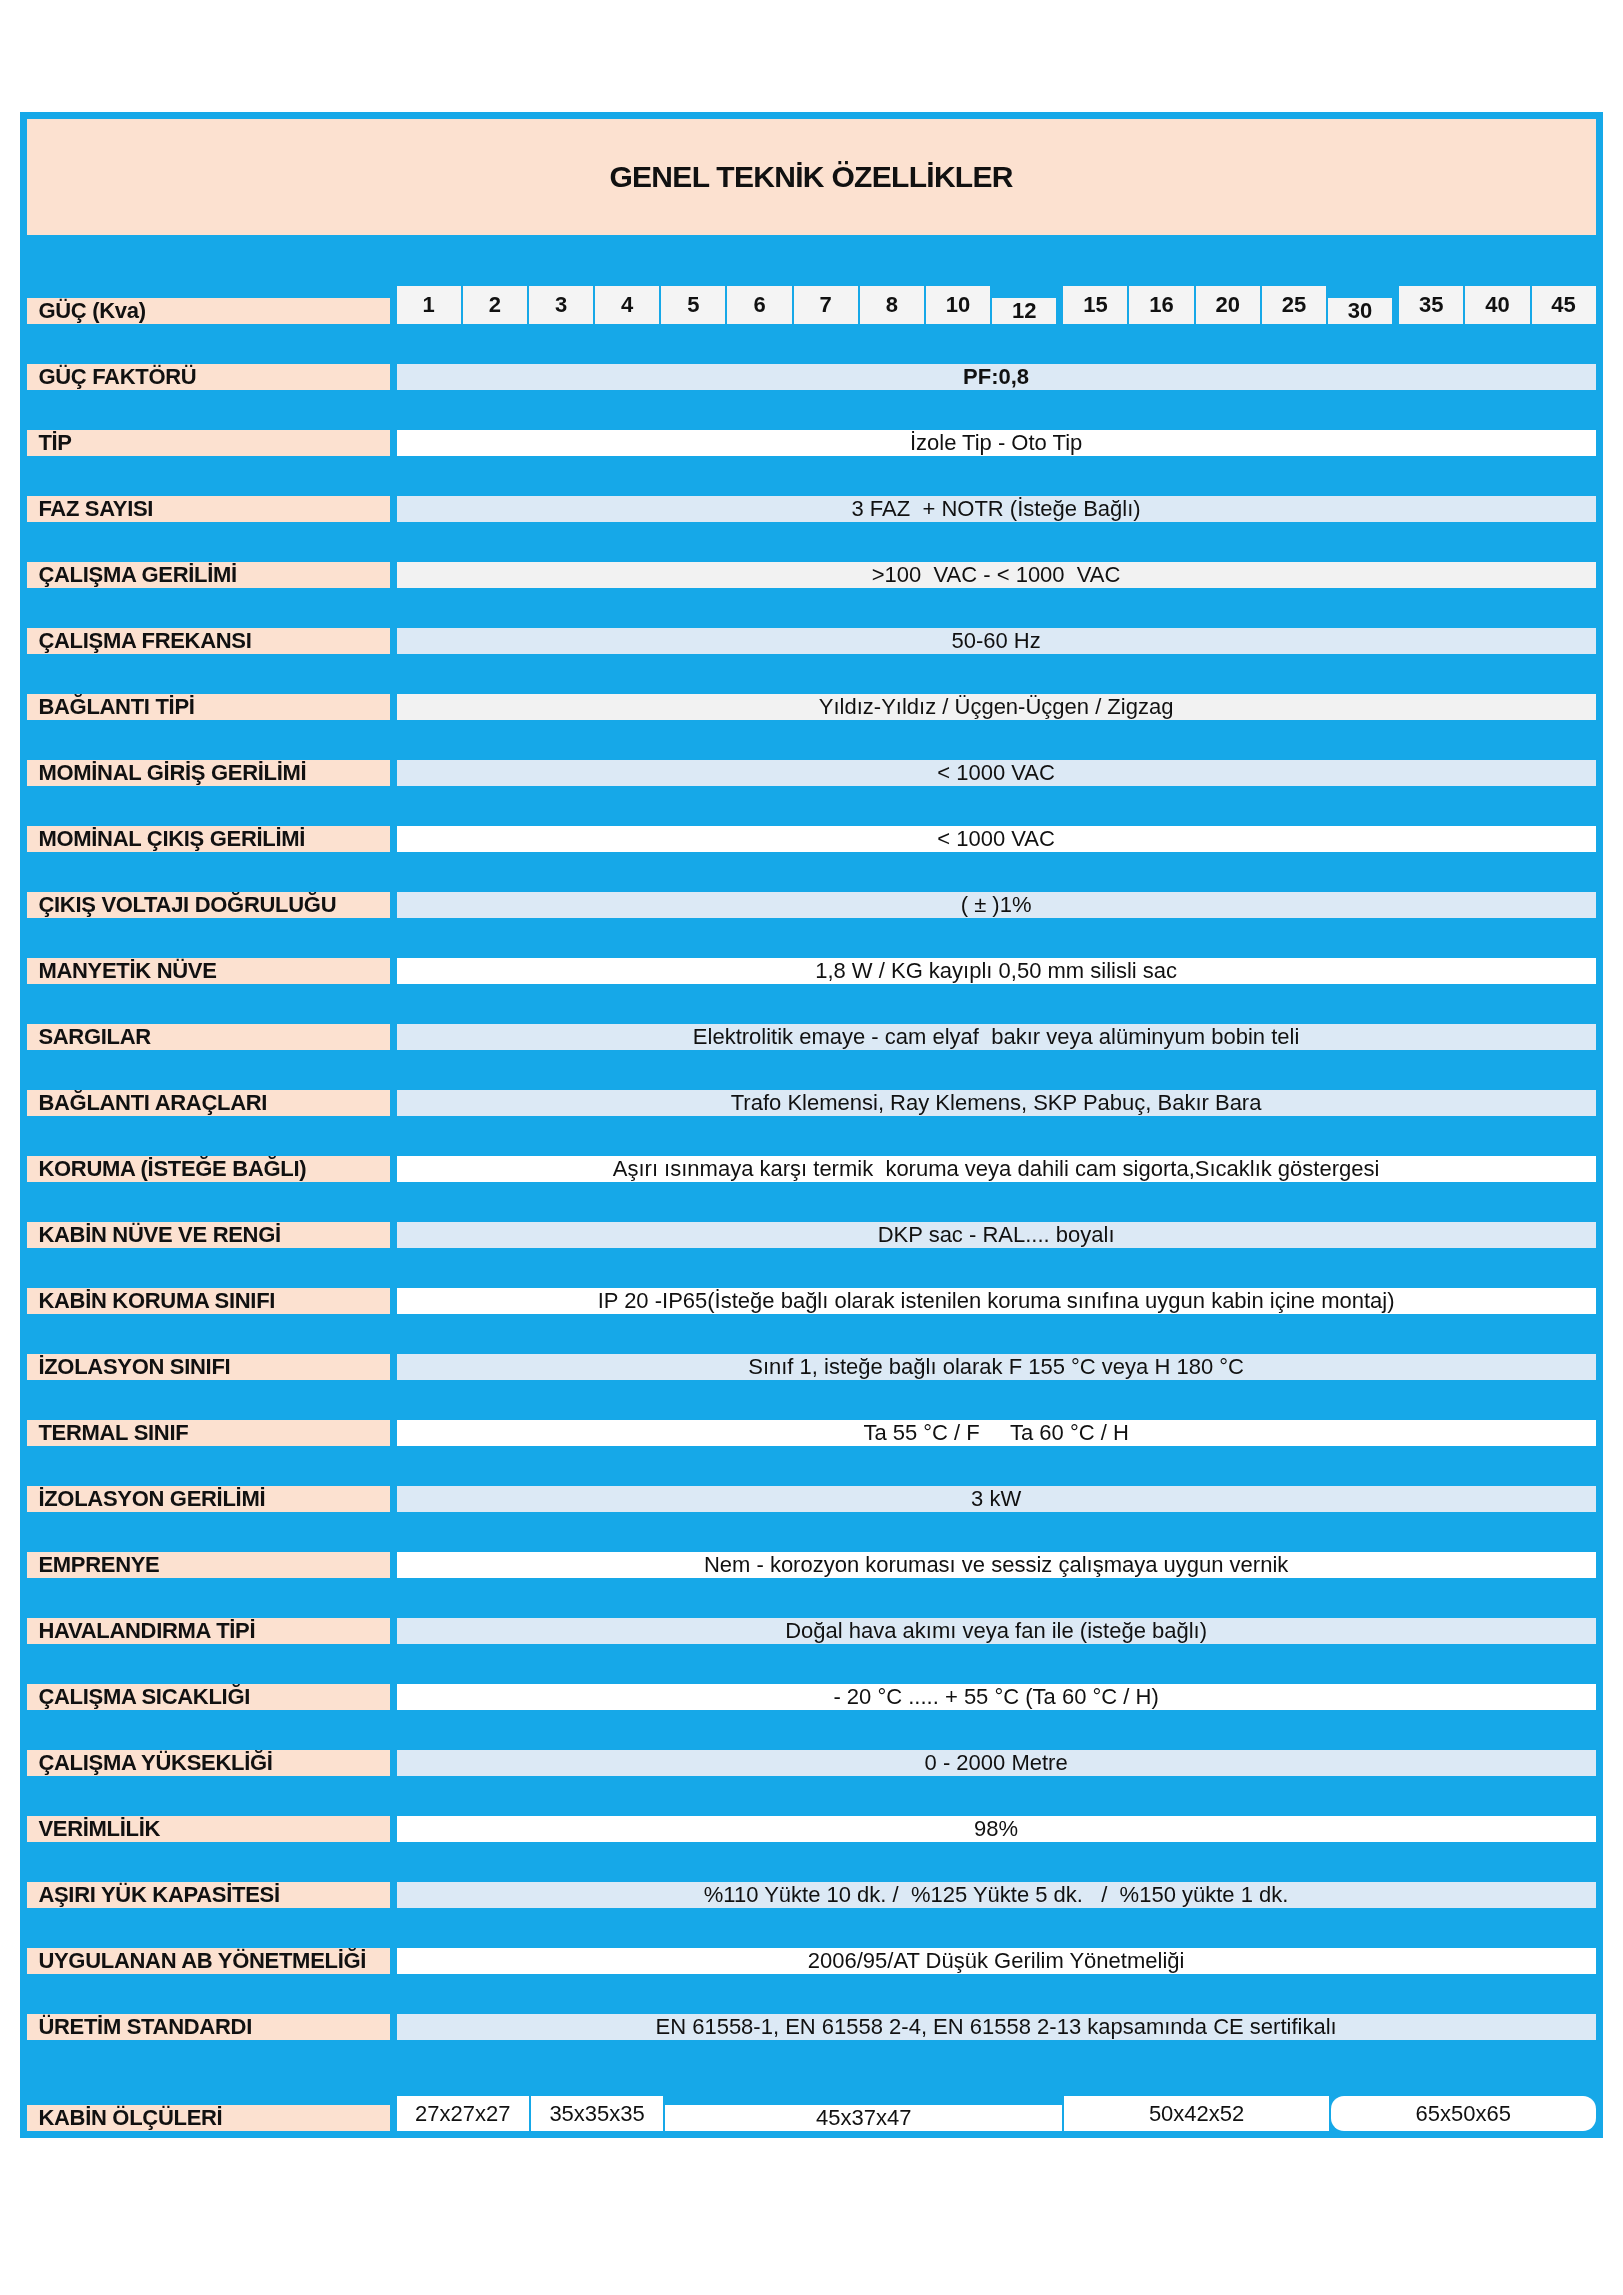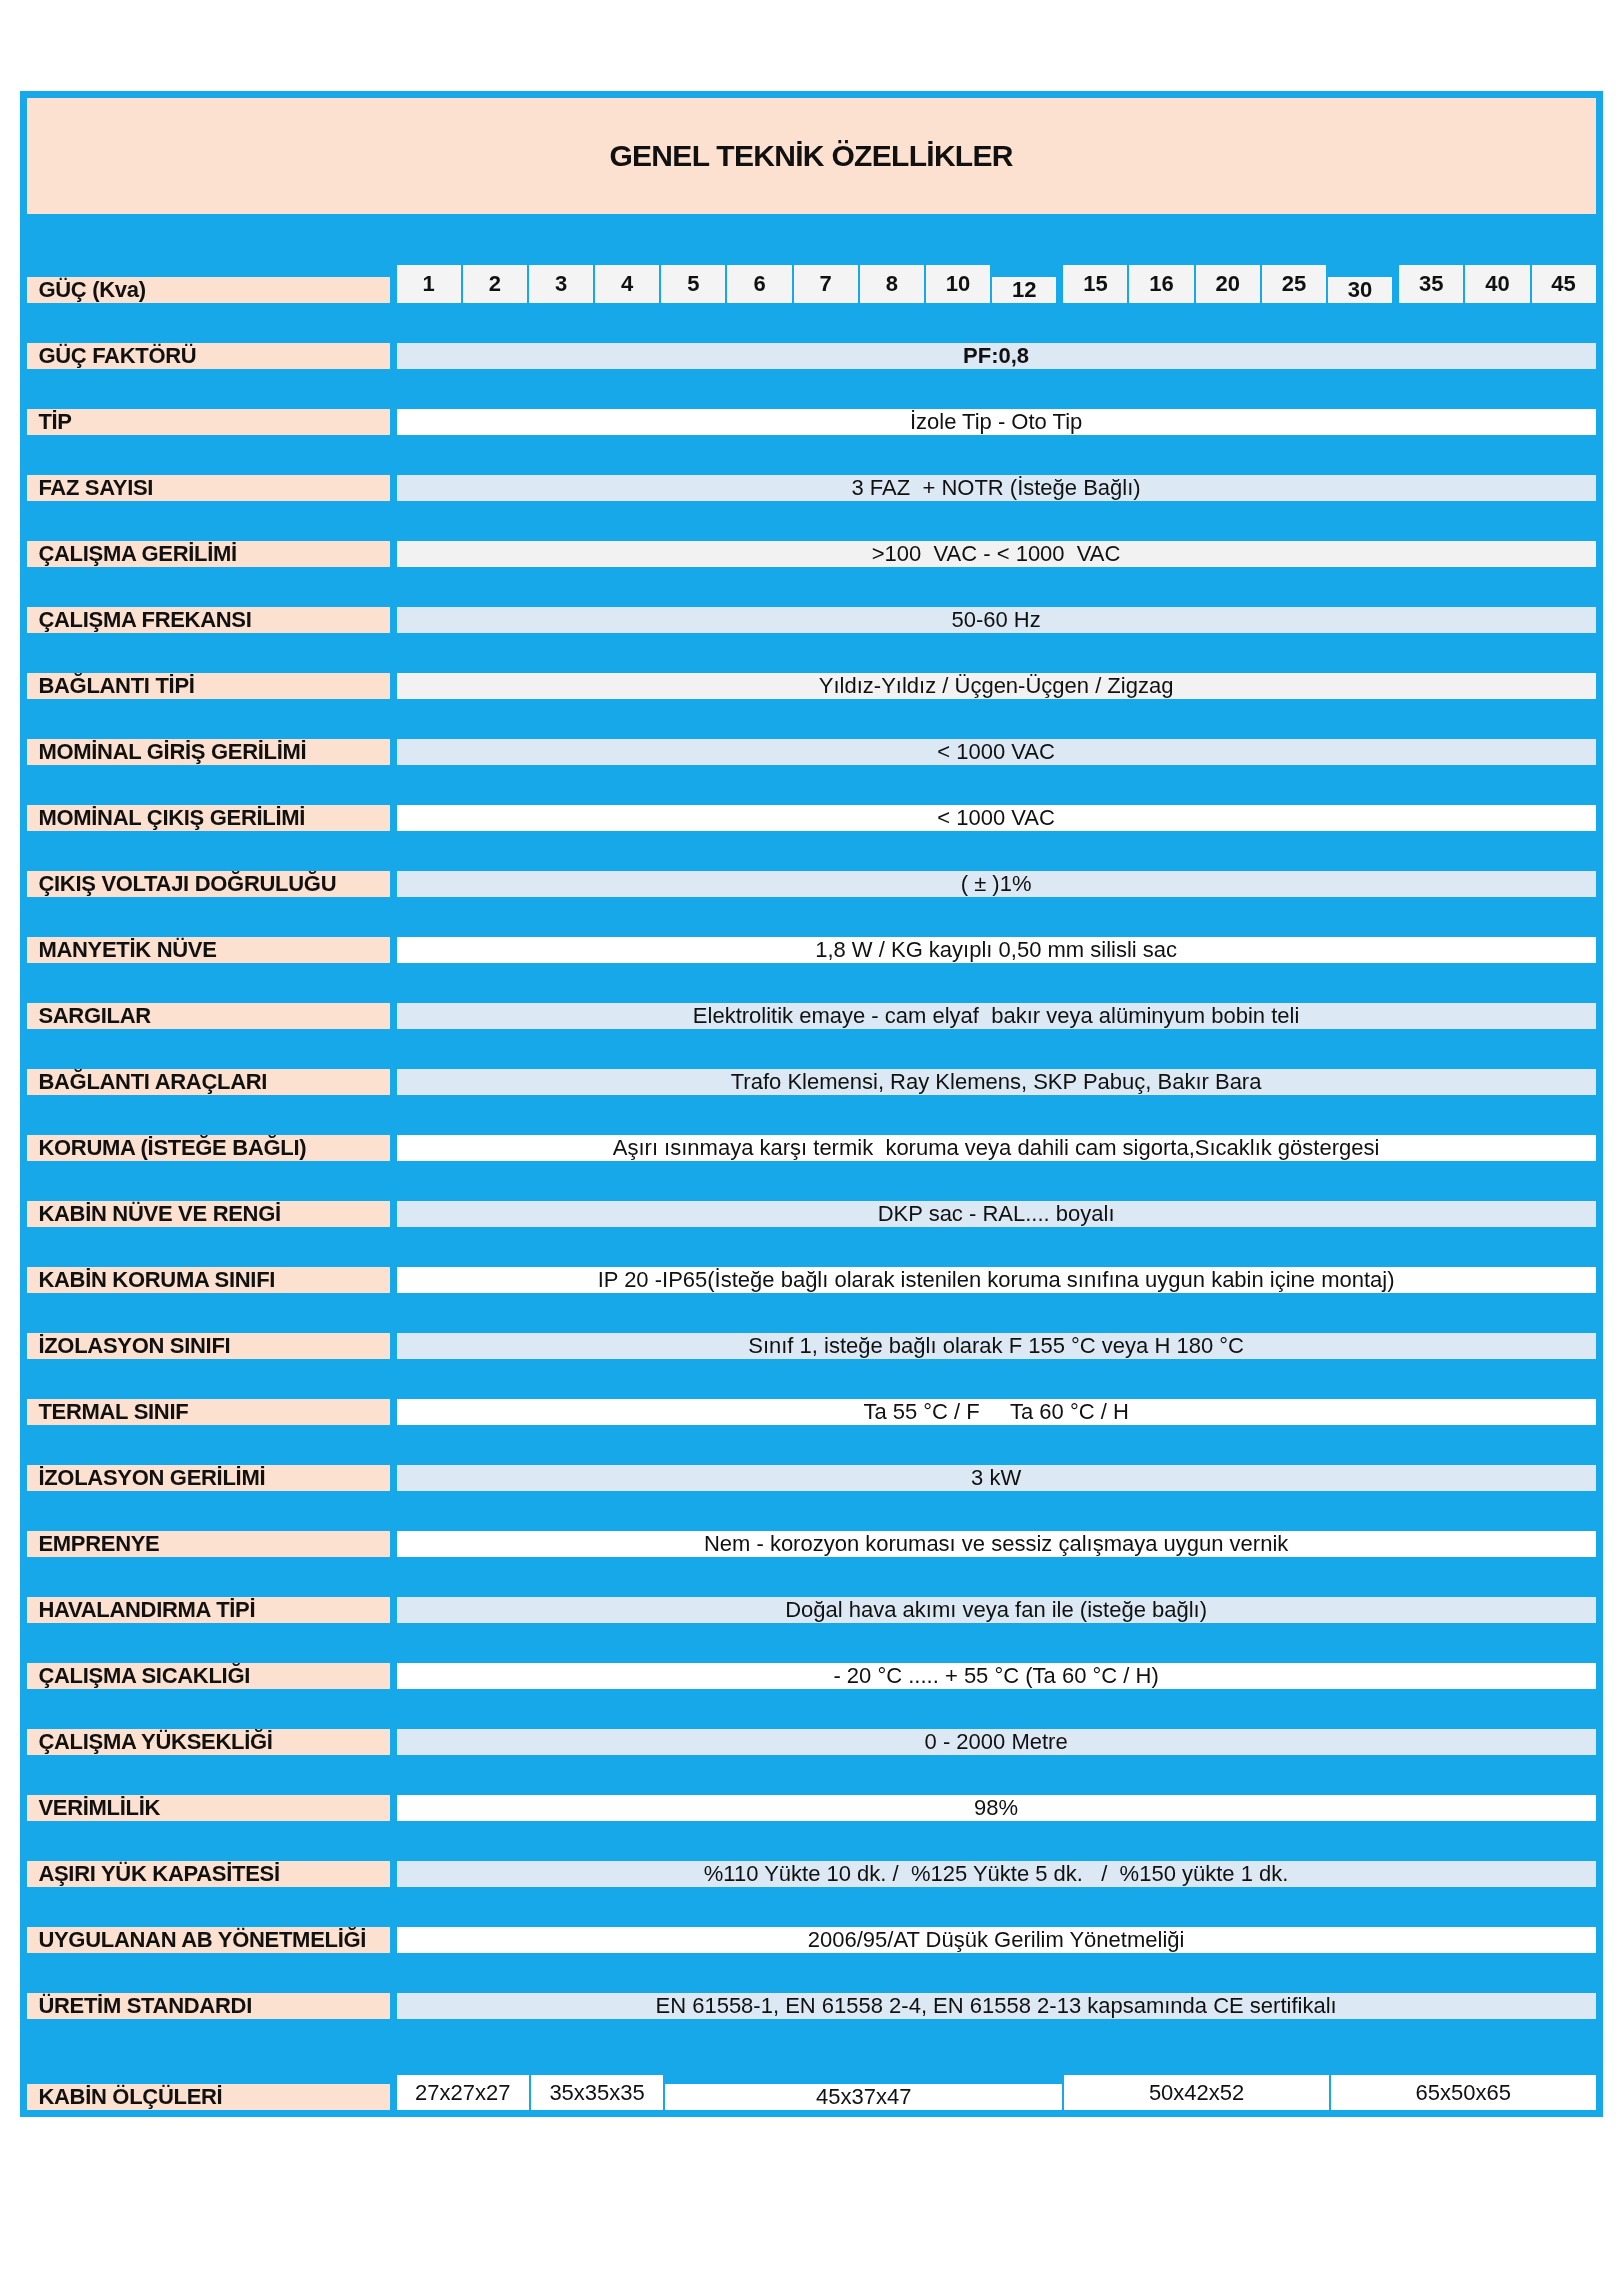--- a/index.html
+++ b/index.html
@@ -12,21 +12,21 @@
     --text:#111111;
   }
   *{margin:0;padding:0;box-sizing:border-box;}
   html,body{background:#ffffff;}
   body{
     width:1623px;height:2295px;position:relative;
     font-family:"Liberation Sans","DejaVu Sans",sans-serif;
     color:var(--text);
   }
   .spec-table{
-    position:absolute;left:19.6px;top:91px;width:1583px;
+    position:absolute;left:19.6px;top:112px;width:1583px;
     border:7.9px solid var(--border);
     background:var(--border);
     display:flex;flex-direction:column;
   }
   .title-row{
     height:121px;background:var(--label-bg);
     border-bottom:5.2px solid var(--border);
     display:flex;align-items:center;justify-content:center;
   }
   .title-row .title{
@@ -67,21 +67,21 @@
     font-size:22px;font-weight:bold;
   }
   .num-cell.grp{border-right:7.9px solid var(--border);margin-top:12px;}
   .num-cell:last-child{border-right:none;}
   .cab-cell{
     background:var(--row-white);
     border-right:2.6px solid var(--border);
     display:flex;align-items:center;justify-content:center;
     font-size:22px;font-weight:normal;
   }
-  .cab-cell:last-child{border-right:none;}
+  .cab-cell:last-child{border-right:none;border-radius:13px;}
   .f2{flex:2 1 0;}
   .f4{flex:4 1 0;}
   .f6{flex:6 1 0;margin-top:9px;}
 </style>
 </head>
 <body>
 
 <div class="spec-table">
 
   <div class="title-row">

